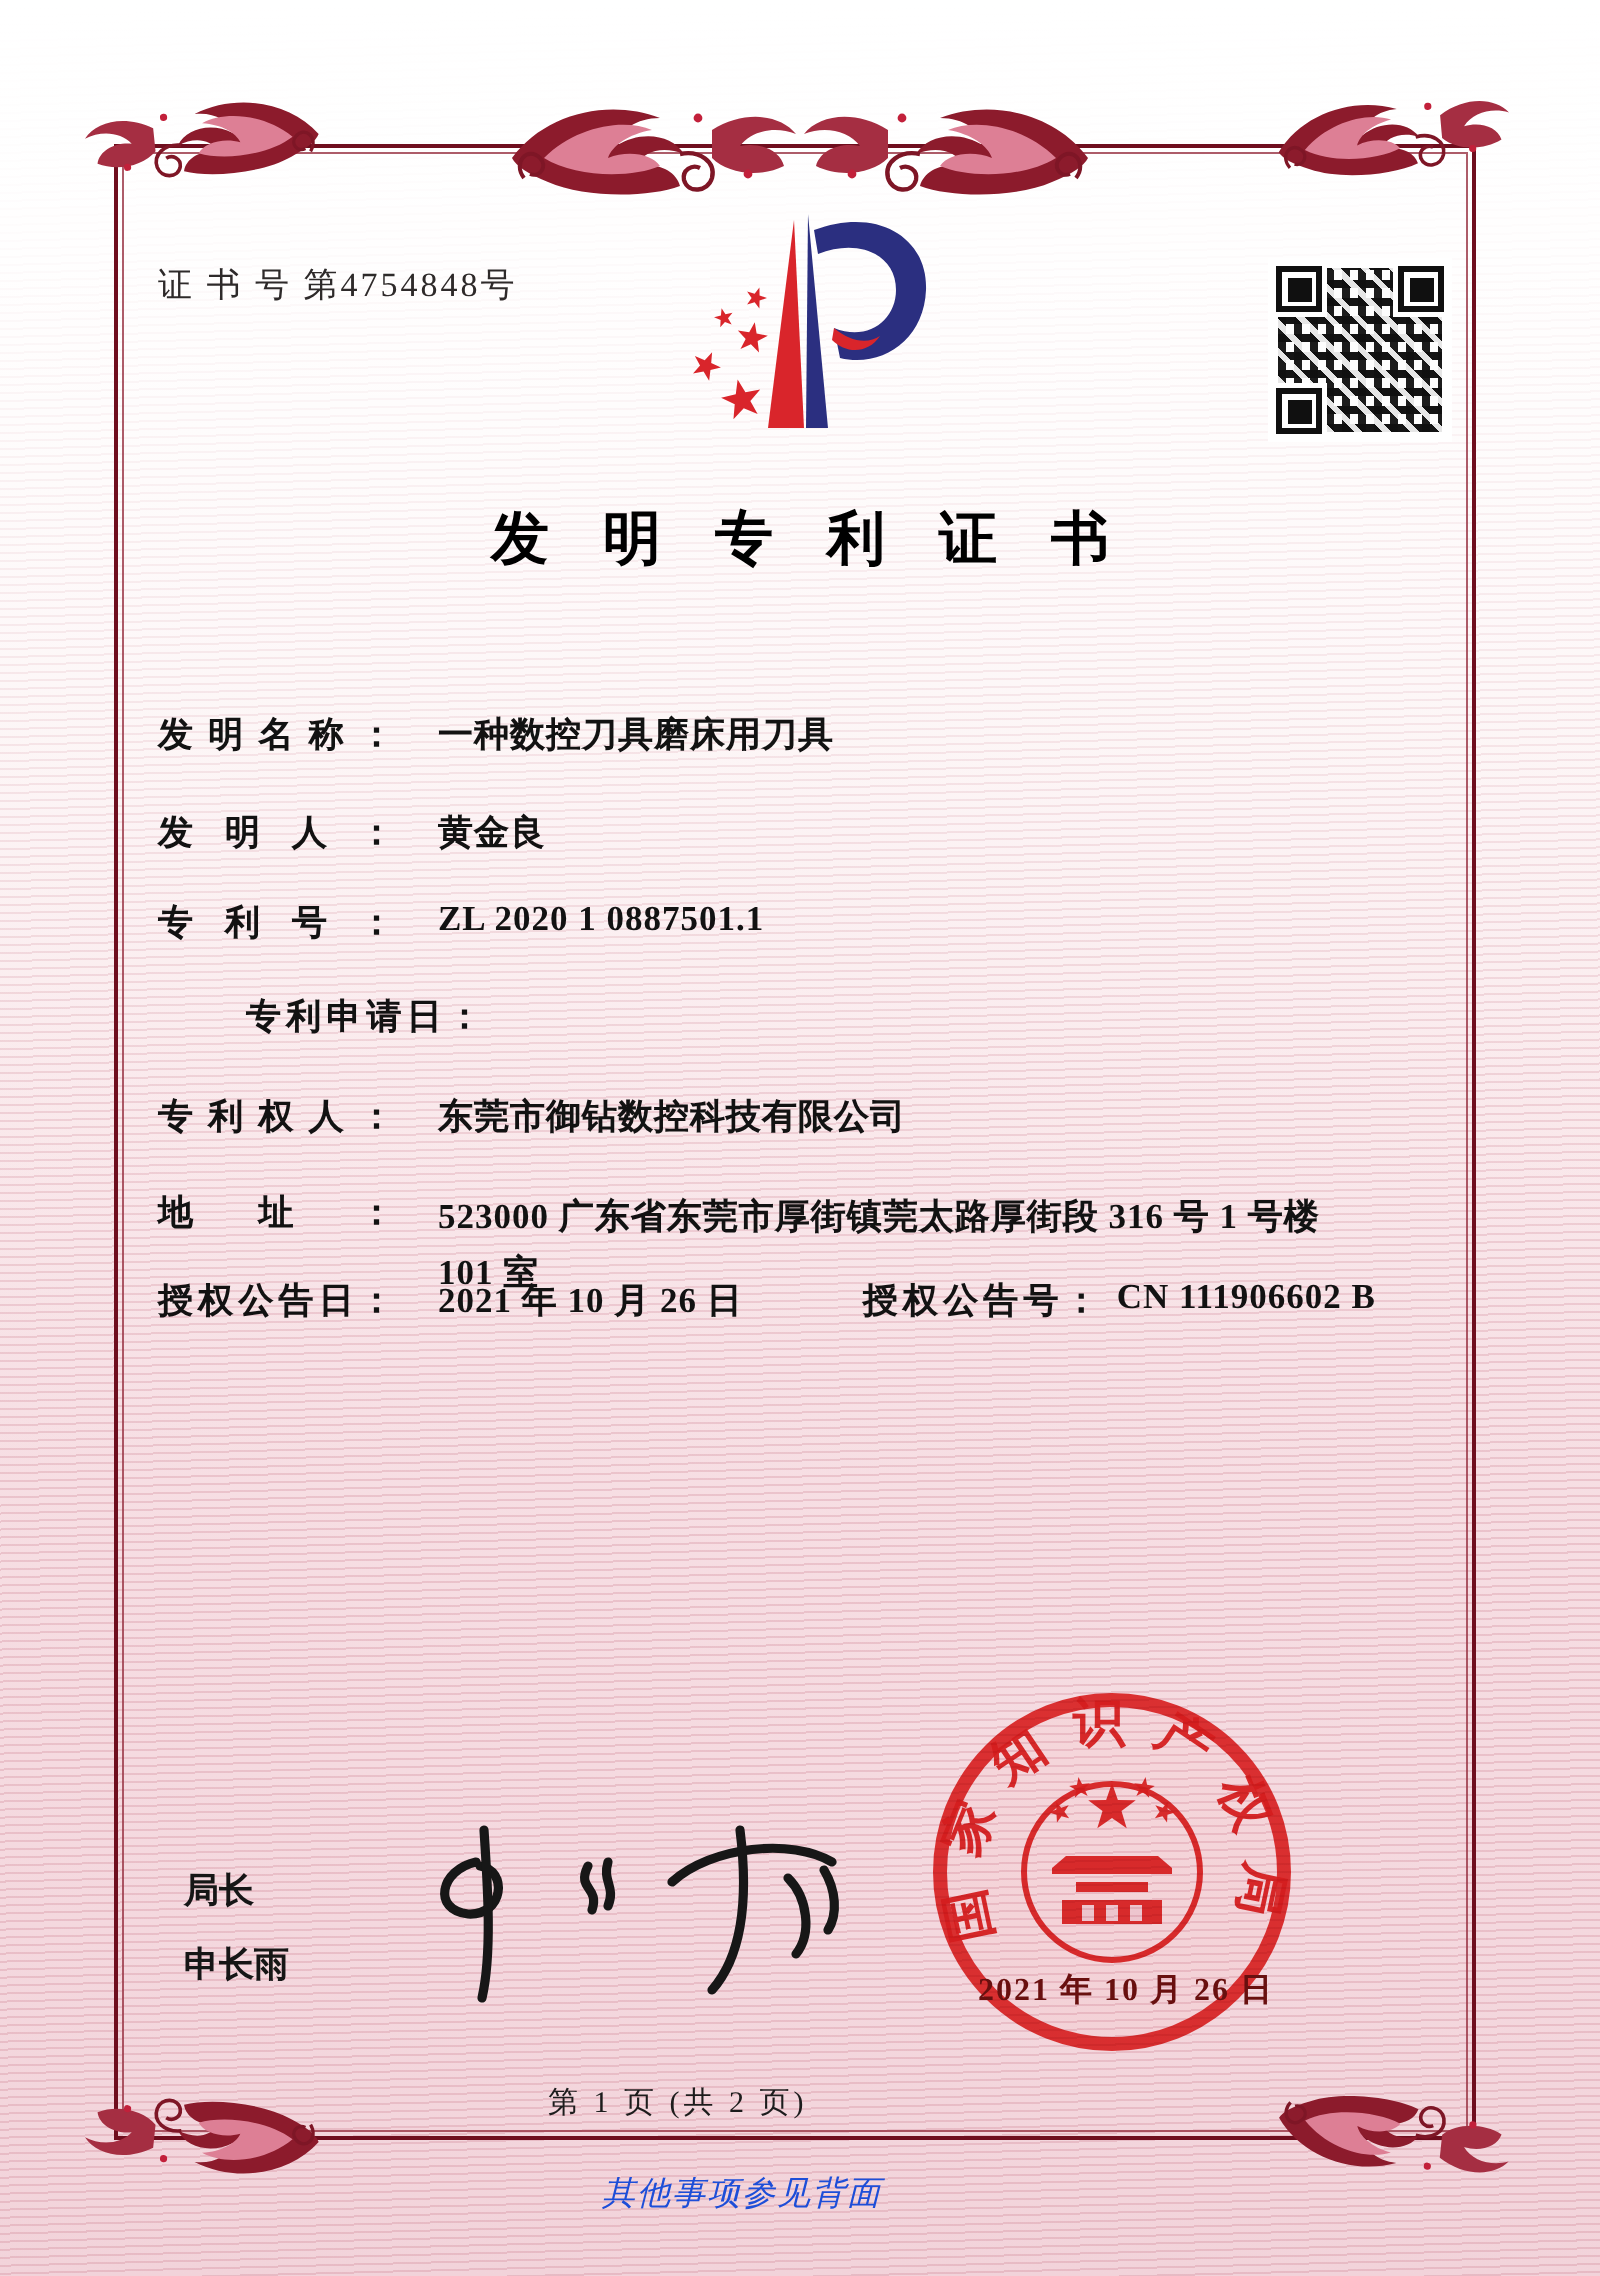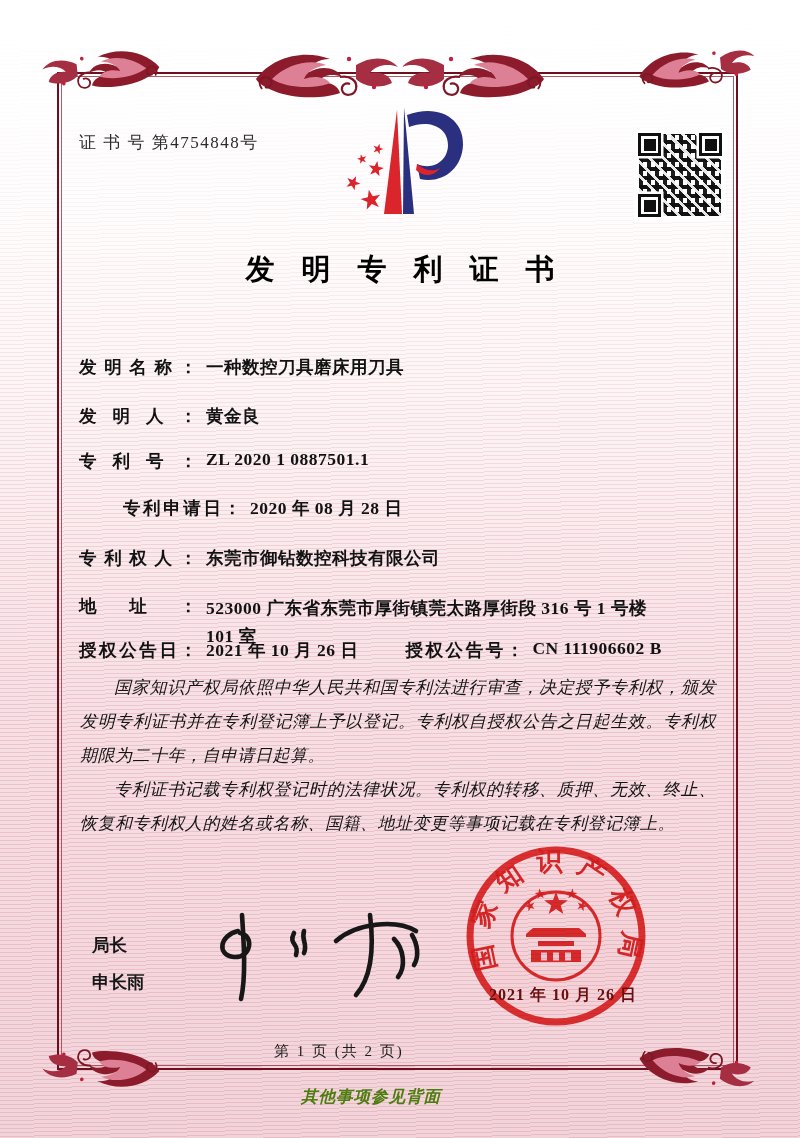--- a/index.html
+++ b/index.html
@@ -35,41 +35,41 @@
       repeating-linear-gradient(90deg, rgba(16,16,16,.95) 0 4px, rgba(255,255,255,0) 4px 8px),
       repeating-linear-gradient(0deg, #141414 0 4px, #fdfdfd 4px 9px);
   }
   .finder{position:absolute;width:17px;height:17px;border:3.5px solid #101010;background:#fff;box-shadow:0 0 0 2.5px #fff;box-sizing:content-box;}
   .finder::after{content:"";position:absolute;inset:2.5px;background:#101010;}
   .finder.tl{left:-1px;top:-1px;} .finder.tr{right:-1px;top:-1px;} .finder.bl{left:-1px;bottom:-1px;}
   
   .title{position:absolute;left:0;right:0;top:250px;text-align:center;font-size:29px;font-weight:700;
     color:#000000;letter-spacing:27px;padding-left:27px;font-family:"Liberation Serif","DejaVu Serif",serif;}
   
-  .frow{position:absolute;left:79px;display:flex;gap:9px;font-size:17.5px;font-weight:600;color:#121212;align-items:flex-start;}
+  .frow{position:absolute;left:79px;display:flex;gap:22px;font-size:17.5px;font-weight:600;color:#121212;align-items:flex-start;}
   .flabel{display:inline-block;width:118px;text-align:justify;text-align-last:justify;flex:0 0 118px;}
   .fval{letter-spacing:.5px;}
   .fval.addr{width:465px;line-height:1.6;}
   .pair2{display:flex;gap:9px;margin-left:38px;}
   .r0{top:355px;} .r1{top:404px;} .r2{top:449px;} .r3{top:496px;margin-left:44px;} .r4{top:546px;} .r5{top:594px;} .r6{top:638px;}
   
   .paras{position:absolute;left:80px;width:636px;top:671px;font-size:17px;line-height:34px;
     font-style:italic;font-weight:500;color:#141414;text-align:justify;letter-spacing:.5px;}
   .paras p{margin:0;text-indent:2em;}
   
   .signer{position:absolute;left:92px;top:933px;font-size:17.5px;font-weight:600;color:#161616;}
   .signer div{margin-bottom:13px;}
   .sig{position:absolute;left:198px;top:905px;width:235px;height:102px;}
   
   .seal{position:absolute;left:462px;top:842px;width:188px;height:188px;mix-blend-mode:multiply;opacity:.95;}
   .seal-date{position:absolute;left:489px;top:985px;width:170px;font-size:16px;font-weight:600;
     letter-spacing:1px;color:#69100f;z-index:3;}
   
   .pageinfo{position:absolute;left:274px;top:1042px;font-size:15px;letter-spacing:2px;color:#1c1c1c;font-weight:500;}
-  .backnote{position:absolute;left:301px;top:1086px;font-size:16.5px;font-style:italic;font-weight:700;color:#4d7c0f;letter-spacing:1px;}
+  .backnote{position:absolute;left:301px;top:1086px;font-size:16.5px;font-style:italic;font-weight:400;color:#1d4ed8;letter-spacing:1px;}
   svg text{font-family:"Liberation Serif","DejaVu Serif",serif;}
 </style>
 </head>
 <body>
 
 <svg width="0" height="0" style="position:absolute" aria-hidden="true">
   <defs>
     <path id="star5" d="M0,-10 L2.35,-3.24 9.51,-3.09 3.8,1.24 5.88,8.09 0,4 -5.88,8.09 -3.8,1.24 -9.51,-3.09 -2.35,-3.24 Z"></path>
     <g id="flourish">
       <path d="M4,34 C20,12 52,4 78,14 C66,14 58,20 56,28 C68,20 84,22 90,32 C80,28 70,30 66,38 C76,36 86,40 88,48 C72,54 40,54 22,46 C12,42 6,38 4,34 Z" fill="#8c1b2c"></path>
@@ -139,43 +139,38 @@
   <div class="frow r1">
     <span class="flabel">发明人：</span>
     <span class="fval">黄金良</span>
   </div>
   <div class="frow r2">
     <span class="flabel">专利号：</span>
     <span class="fval">ZL 2020 1 0887501.1</span>
   </div>
   <div class="frow r3">
     <span class="flabel">专利申请日：</span>
-    <span class="fval">2020 年 08 月 28 日</span>
   </div>
   <div class="frow r4">
     <span class="flabel">专利权人：</span>
     <span class="fval">东莞市御钻数控科技有限公司</span>
   </div>
   <div class="frow r5">
     <span class="flabel">地址：</span>
     <span class="fval addr">523000 广东省东莞市厚街镇莞太路厚街段 316 号 1 号楼 101 室</span>
   </div>
   <div class="frow r6">
     <span class="flabel">授权公告日：</span>
     <span class="fval">2021 年 10 月 26 日</span>
     <span class="pair2">
       <span class="flabel">授权公告号：</span>
       <span class="fval">CN 111906602 B</span>
     </span>
   </div>
 
-  <div class="paras">
-    <p>国家知识产权局依照中华人民共和国专利法进行审查，决定授予专利权，颁发发明专利证书并在专利登记簿上予以登记。专利权自授权公告之日起生效。专利权期限为二十年，自申请日起算。</p>
-    <p>专利证书记载专利权登记时的法律状况。专利权的转移、质押、无效、终止、恢复和专利权人的姓名或名称、国籍、地址变更等事项记载在专利登记簿上。</p>
-  </div>
 
   <div class="signer">
     <div>局长</div>
     <div>申长雨</div>
   </div>
 
   <div class="sig">
     <svg viewBox="0 0 235 102" fill="none" stroke="#171717" stroke-width="4.6" stroke-linecap="round">
       <path d="M40,26 C22,30 18,50 36,52 C54,53 56,30 42,28"></path>
       <path d="M44,10 C46,40 48,72 43,94"></path>

